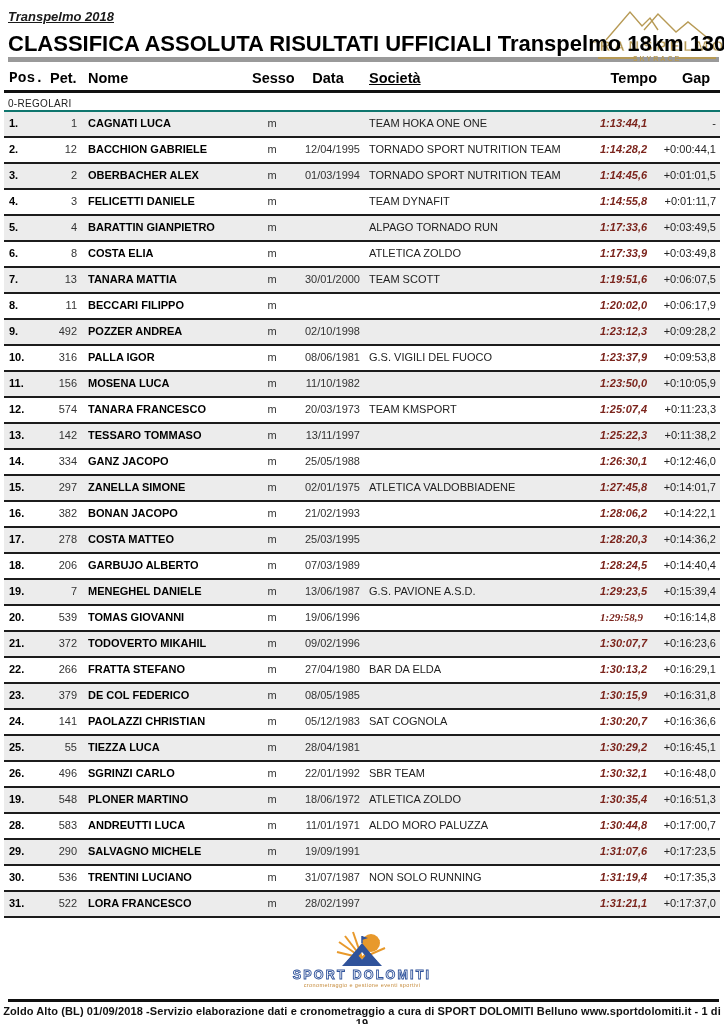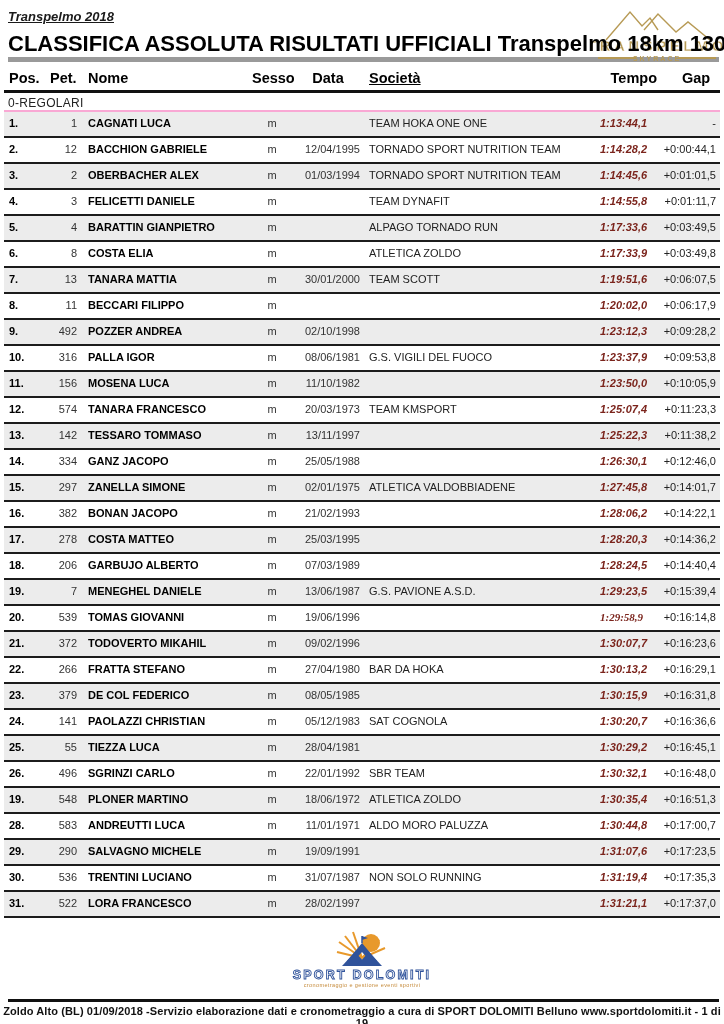--- a/index.html
+++ b/index.html
@@ -23,34 +23,34 @@
     background:#9a9a9a; z-index:0;
   }
 
   
   .thead {
     position:absolute; left:4px; top:66px; width:716px; height:27px;
     display:grid; grid-template-columns:44px 32px 172px 40px 72px 236px 62px 58px;
     font-size:14.5px; font-weight:bold; line-height:24px;
     border-bottom:3px solid #111;
   }
-  .thead .h-pos { padding-left:5px; }
+  .thead .h-pos { padding-left:5px;font-family:Liberation Mono, monospace; }
   .thead .h-pet { padding-left:2px; }
   .thead .h-nome { padding-left:8px; }
   .thead .h-sesso { text-align:center; }
   .thead .h-data { text-align:center; }
   .thead .h-soc { padding-left:5px;text-decoration:underline; }
   .thead .h-tempo { text-align:right; padding-right:5px; }
   .thead .h-gap { text-align:center; padding-left:10px; }
 
   
   .section-label {
     position:absolute; left:4px; top:97px; width:716px; height:15px;
-    font-size:12px; color:#222; padding-left:4px; letter-spacing:.3px;
-    border-bottom:2px solid #f9a8d4; line-height:13px;
+    font-size:10px; color:#222; padding-left:4px; letter-spacing:.3px;
+    border-bottom:2px solid #0f766e; line-height:13px;
   }
 
   
   .rows { position:absolute; left:4px; top:112px; width:716px; }
   .trow {
     display:grid; grid-template-columns:44px 32px 172px 40px 72px 236px 62px 58px;
     height:26px; line-height:23px; font-size:11px;
     border-bottom:2px solid #1c1c1c; white-space:nowrap;
   }
   .trow.shaded { background:#ececec; }
@@ -315,21 +315,21 @@
         <div class="c-soc"></div>
         <div class="c-tempo" style="color: rgb(123, 36, 28);">1:30:07,7</div>
         <div class="c-gap">+0:16:23,6</div>
       </div>
       <div class="trow">
         <div class="c-pos">22.</div>
         <div class="c-pet">266</div>
         <div class="c-nome">FRATTA STEFANO</div>
         <div class="c-sesso">m</div>
         <div class="c-data">27/04/1980</div>
-        <div class="c-soc">BAR DA HOKA</div>
+        <div class="c-soc">BAR DA ELDA</div>
         <div class="c-tempo" style="color: rgb(123, 36, 28);">1:30:13,2</div>
         <div class="c-gap">+0:16:29,1</div>
       </div>
       <div class="trow shaded">
         <div class="c-pos">23.</div>
         <div class="c-pet">379</div>
         <div class="c-nome">DE COL FEDERICO</div>
         <div class="c-sesso">m</div>
         <div class="c-data">08/05/1985</div>
         <div class="c-soc"></div>

